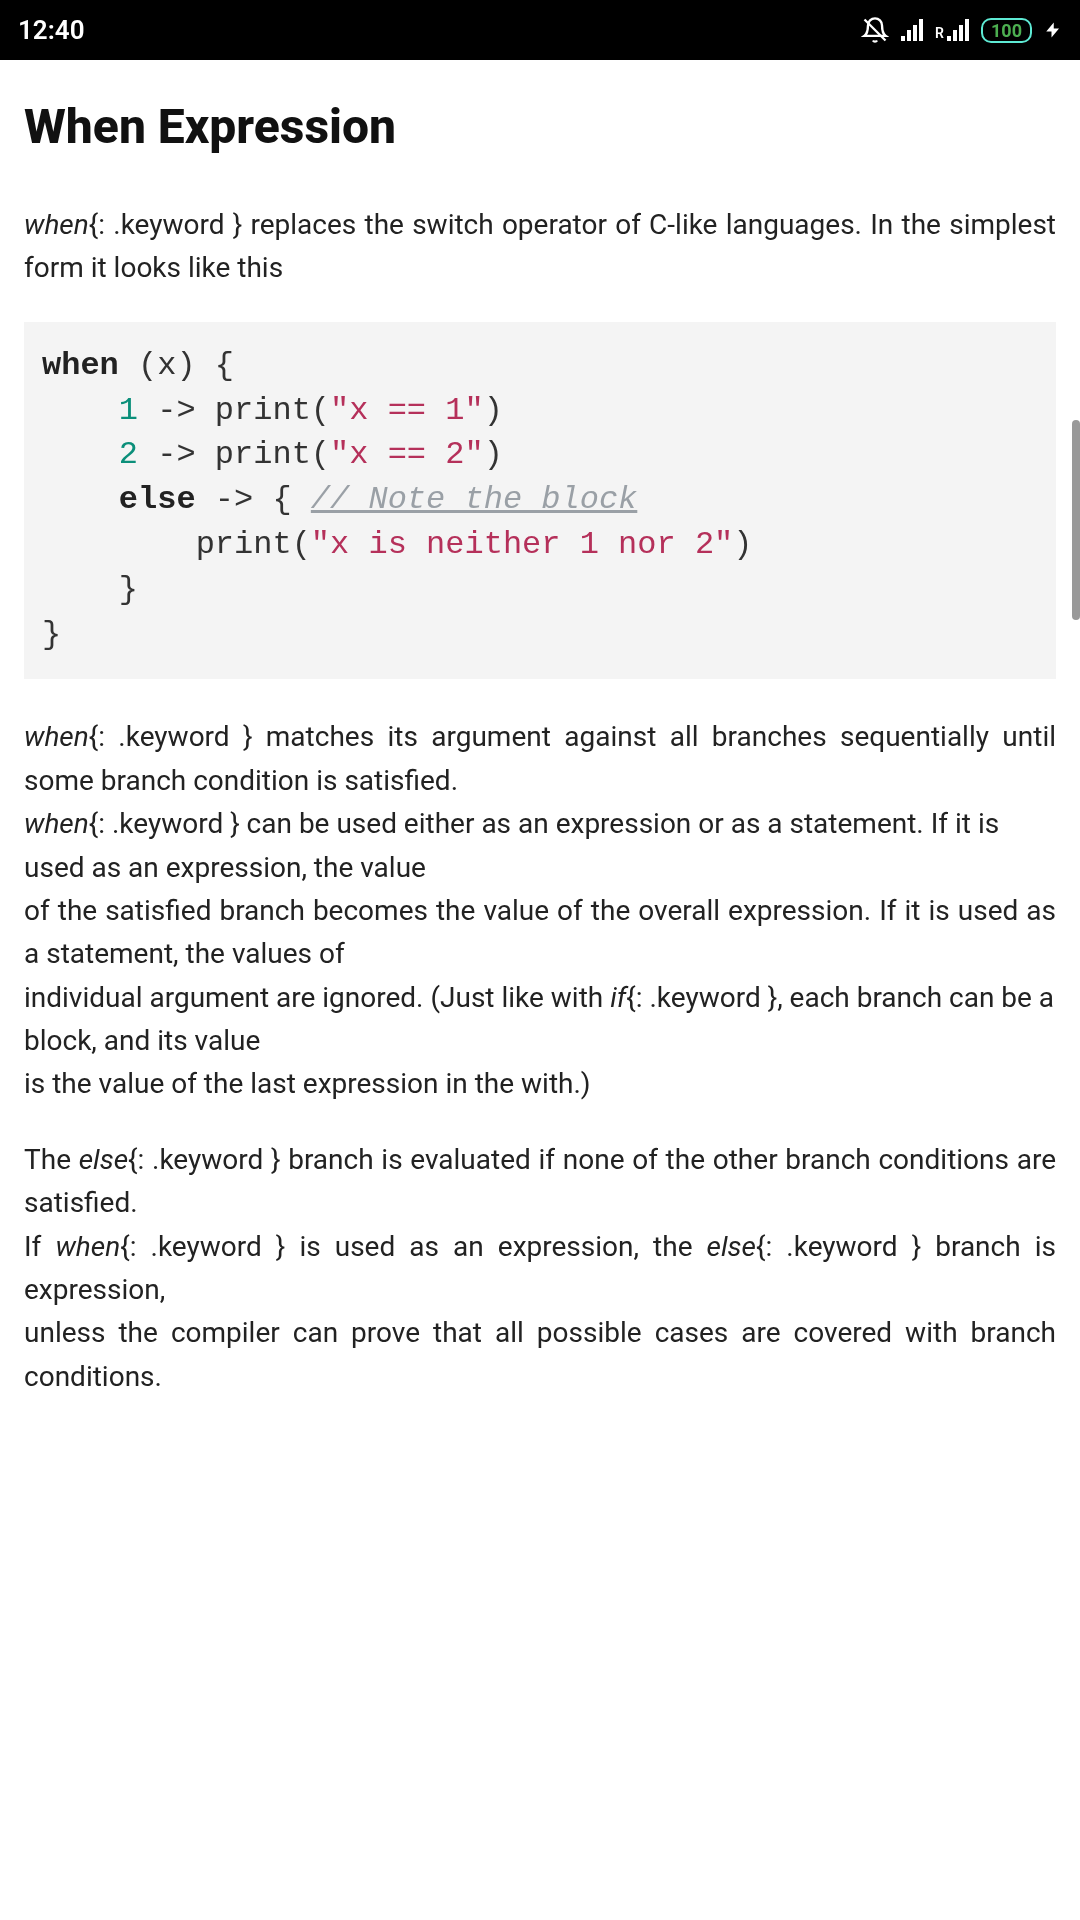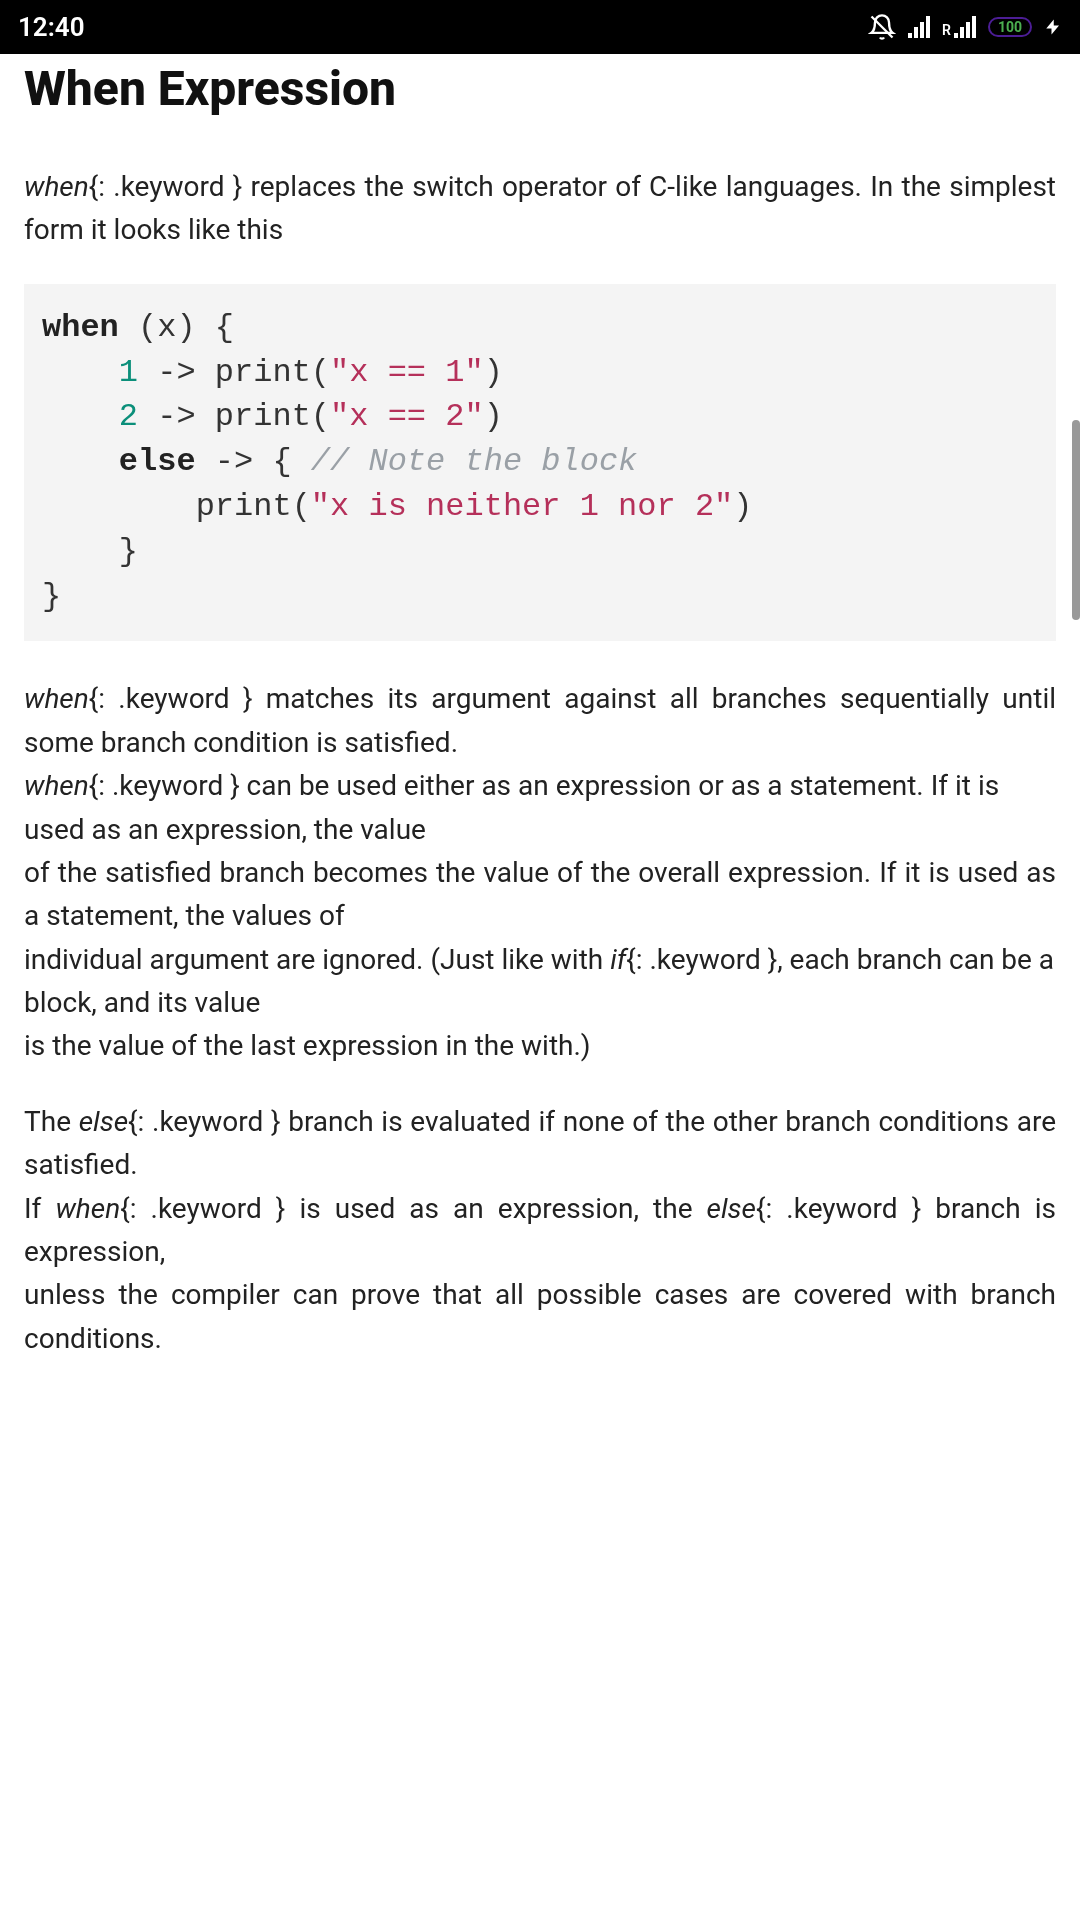--- a/index.html
+++ b/index.html
@@ -7,55 +7,56 @@
   width: 1080px;
   height: 1920px;
   font-family: -apple-system, BlinkMacSystemFont, "Segoe UI", Roboto, sans-serif;
   background: #fff;
   position: relative;
   overflow: hidden;
 }
 .status-bar {
   background: #000;
   color: #fff;
-  height: 54px;
+  height: 60px;
   display: flex;
   justify-content: space-between;
   align-items: center;
   padding: 0 18px;
   font-size: 26px;
   font-weight: 600;
 }
 .status-left { display: flex; align-items: center; }
 .status-right { display: flex; align-items: center; gap: 12px; }
 .battery-badge {
-  border: 2px solid #4c1d95;
+  border: 2px solid #5eead4;
   border-radius: 10px;
   padding: 0px 8px;
-  font-size: 14px;
+  font-size: 18px;
   color: #4caf50;
   font-weight: 700;
   position: relative;
 }
 .signal-bars {
   display: flex;
   align-items: flex-end;
   gap: 2px;
   height: 22px;
 }
 .signal-bars span {
   width: 4px;
   background: #fff;
 }
 .signal-bars span:nth-child(1){height:25%}
 .signal-bars span:nth-child(2){height:50%}
 .signal-bars span:nth-child(3){height:75%}
 .signal-bars span:nth-child(4){height:100%}
 .content {
   padding: 6px 24px 0 24px;
+  margin-top: 32px;
 }
 h1 {
   font-size: 48px;
   font-weight: 800;
   color: #111;
   margin-bottom: 48px;
 }
 .para {
   font-size: 28px;
   line-height: 1.55;
@@ -71,21 +72,21 @@
   font-size: 32px;
   line-height: 1.4;
   color: #333;
   white-space: pre;
   margin-bottom: 36px;
   overflow: hidden;
 }
 .kw { font-weight: 700; color: #222; }
 .num { color: #0b8f7a; }
 .str { color: #b5305a; }
-.cmt { color: #9aa0a6; font-style: italic; }
+.cmt { color: #9aa0a6; font-style: italic; text-decoration: underline; }
 .scroll-indicator {
   position: absolute;
   right: 0;
   top: 420px;
   width: 8px;
   height: 200px;
   background: #999;
   border-radius: 4px;
 }
 .icon-svg { width: 28px; height: 28px; }

